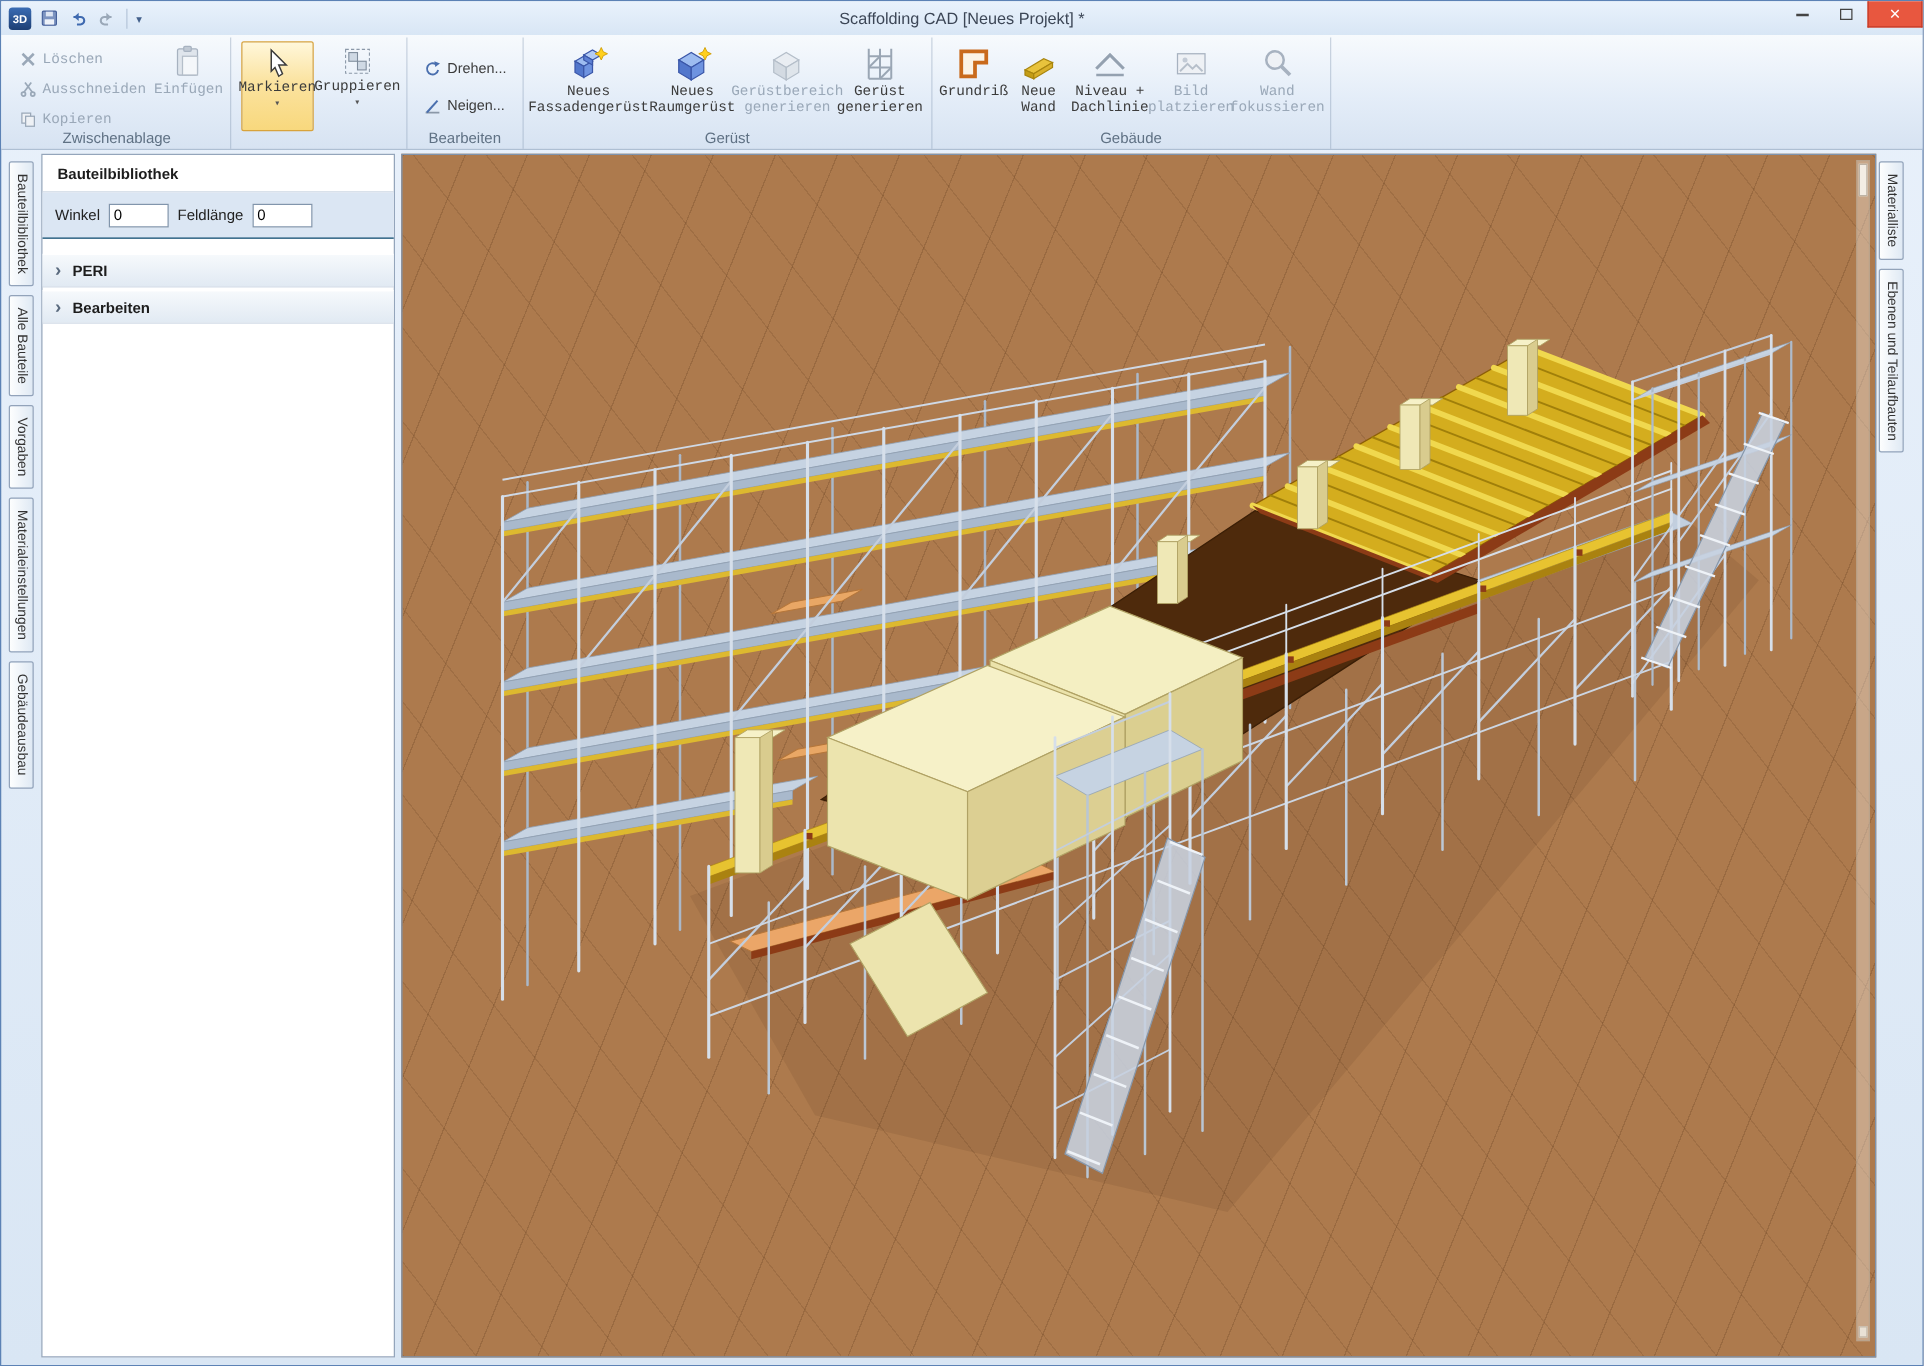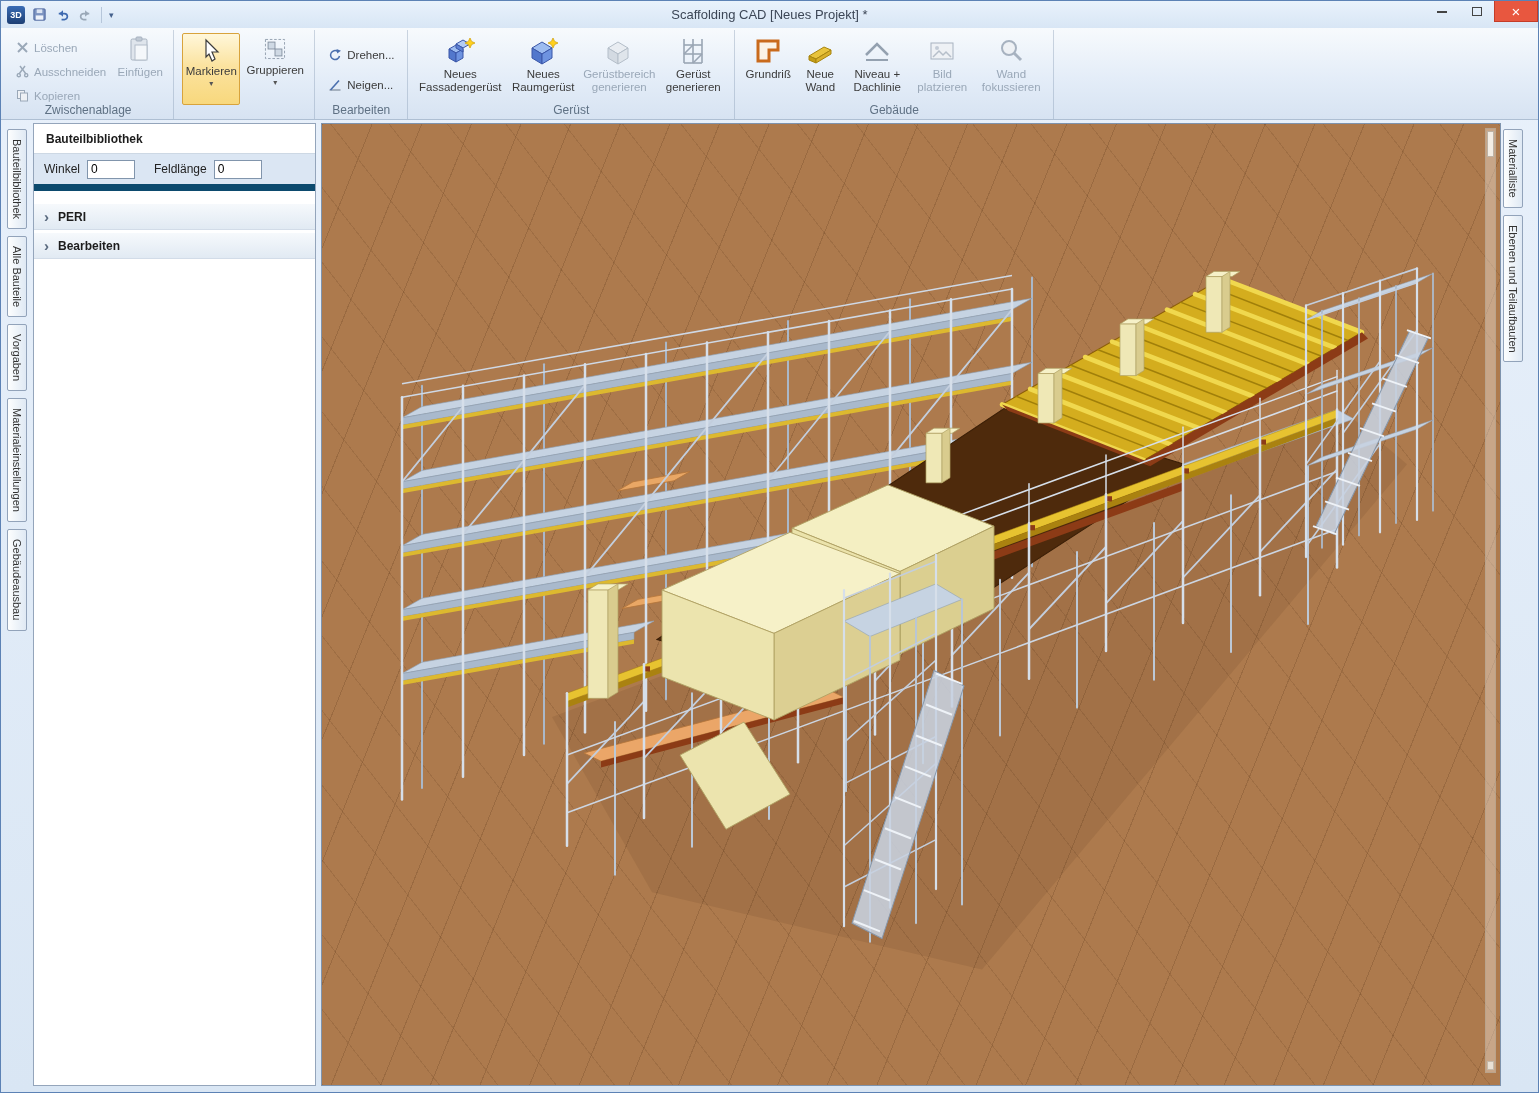--- a/index.html
+++ b/index.html
@@ -32,44 +32,44 @@
   .tab.file { background:linear-gradient(#ffc341,#f59b00); color:#fff; font-weight:bold;
               border:1px solid #d98a00; border-bottom:none; border-radius:2px 2px 0 0; margin-right:8px; padding:4px 14px; }
   .tab.active { background:#f6fafd; border:1px solid #c5d3e4; border-bottom:1px solid #f6fafd; border-radius:2px 2px 0 0; }
 
   
   .ribbon { height:92px; flex:0 0 92px; display:flex; align-items:stretch; padding:2px 2px 0;
             background:linear-gradient(#f7fafd,#e4edf8 55%,#d7e3f2); border-bottom:1px solid #aebfd3; }
   .rgroup { position:relative; padding:3px 8px 16px; display:flex; align-items:flex-start; gap:4px;
             border-right:1px solid rgba(135,155,180,.40); }
   .rgroup-label { position:absolute; bottom:2px; left:0; right:0; text-align:center; font-size:12px; color:#5f7184; }
-  .stack { display:flex; flex-direction:column; gap:1px; padding-top:3px; }
+  .stack { display:flex; flex-direction:column; gap:1px; padding-top:3px;font-family:Liberation Mono, monospace; }
   .small-btn { display:flex; align-items:center; gap:5px; font-size:11.5px; color:#3b3b3b;
                height:23px; padding:2px 5px; border-radius:2px; white-space:nowrap; }
   .small-btn svg, .small-btn .micon { flex:0 0 auto; }
   .big-btn { width:62px; min-height:72px; display:flex; flex-direction:column; align-items:center;
-             font-size:11.5px; line-height:1.12; text-align:center; color:#3b3b3b; padding:3px 2px 2px; border-radius:2px; }
+             font-size:11.5px; line-height:1.12; text-align:center; color:#3b3b3b; padding:3px 2px 2px; border-radius:2px;font-family:Liberation Mono, monospace; }
   .big-btn svg { margin-bottom:2px; }
   .big-btn.selected { background:linear-gradient(#fff7da,#fbe3a0 45%,#f8d87d); border:1px solid #d8a33c; }
   .caret { font-size:8px; color:#555; line-height:1; margin-top:2px; }
   .disabled, .disabled .lbl { color:#9aa8b8; }
   .edit-cols { display:flex; padding-top:10px; gap:2px; }
   .edit-col { display:flex; flex-direction:column; gap:7px; }
 
   
   .content { flex:1; display:flex; padding:3px 0 6px; min-height:0; }
   .vstrip { width:32px; flex:0 0 32px; display:flex; flex-direction:column; gap:7px; padding-top:6px; align-items:center; }
   .vstrip-right { width:37px; flex:0 0 37px; align-items:flex-start; padding-left:2px; }
   .vtab { writing-mode:vertical-rl; font-size:11px; color:#333; padding:9px 3px;
           background:linear-gradient(90deg,#fdfefe,#dfe9f4); border:1px solid #92a3ba; border-radius:2px; white-space:nowrap; }
 
   .panel { width:283px; flex:0 0 283px; background:#fff; border:1px solid #94a5bb; display:flex; flex-direction:column; }
   .panel-header { height:30px; flex:0 0 30px; display:flex; align-items:center; padding-left:12px;
                   font-size:12px; font-weight:bold; color:#1c1c1c; border-bottom:1px solid #cdd8e4; }
-  .lib-controls { height:37px; flex:0 0 37px; background:#dbe6f3; border-bottom:7px solid #0c4a6e;
+  .lib-controls { height:37px; flex:0 0 37px; background:#dbe6f3; border-bottom:1px solid #0c4a6e;
                   display:flex; align-items:center; gap:7px; padding:0 10px; font-size:12px; color:#222; }
   .lib-input { width:48px; height:19px; border:1px solid #8195ac; font-size:12px; padding:0 3px;
                font-family:"Liberation Sans",sans-serif; background:#fff; }
   .lib-sections { margin-top:12px; display:flex; flex-direction:column; gap:2px; }
   .lib-section { height:27px; display:flex; align-items:center; gap:9px; padding-left:10px;
                  background:linear-gradient(#f6f9fc,#e1eaf3); border-top:1px solid #fff; border-bottom:1px solid #d2dce8;
                  font-weight:bold; font-size:12px; color:#1d1d1d; }
   .chev { font-size:15px; font-weight:bold; color:#5a6a7e; line-height:1; }
 
   .vp-gap { width:5px; flex:0 0 5px; }
@@ -312,21 +312,21 @@
       <div class="vtab">Vorgaben</div>
       <div class="vtab">Materialeinstellungen</div>
       <div class="vtab">Gebäudeausbau</div>
     </div>
 
     <div class="panel">
       <div class="panel-header">Bauteilbibliothek</div>
       <div class="lib-controls">
         <span>Winkel</span>
         <input class="lib-input" type="text" value="0" style="">
-        <span style="margin-left:12px">Feldlänge</span>
+        <span style="">Feldlänge</span>
         <input class="lib-input" type="text" value="0" style="">
       </div>
       <div class="lib-sections">
         <div class="lib-section">
           <span class="chev">›</span>
           <span>PERI</span>
         </div>
         <div class="lib-section">
           <span class="chev">›</span>
           <span>Bearbeiten</span>

